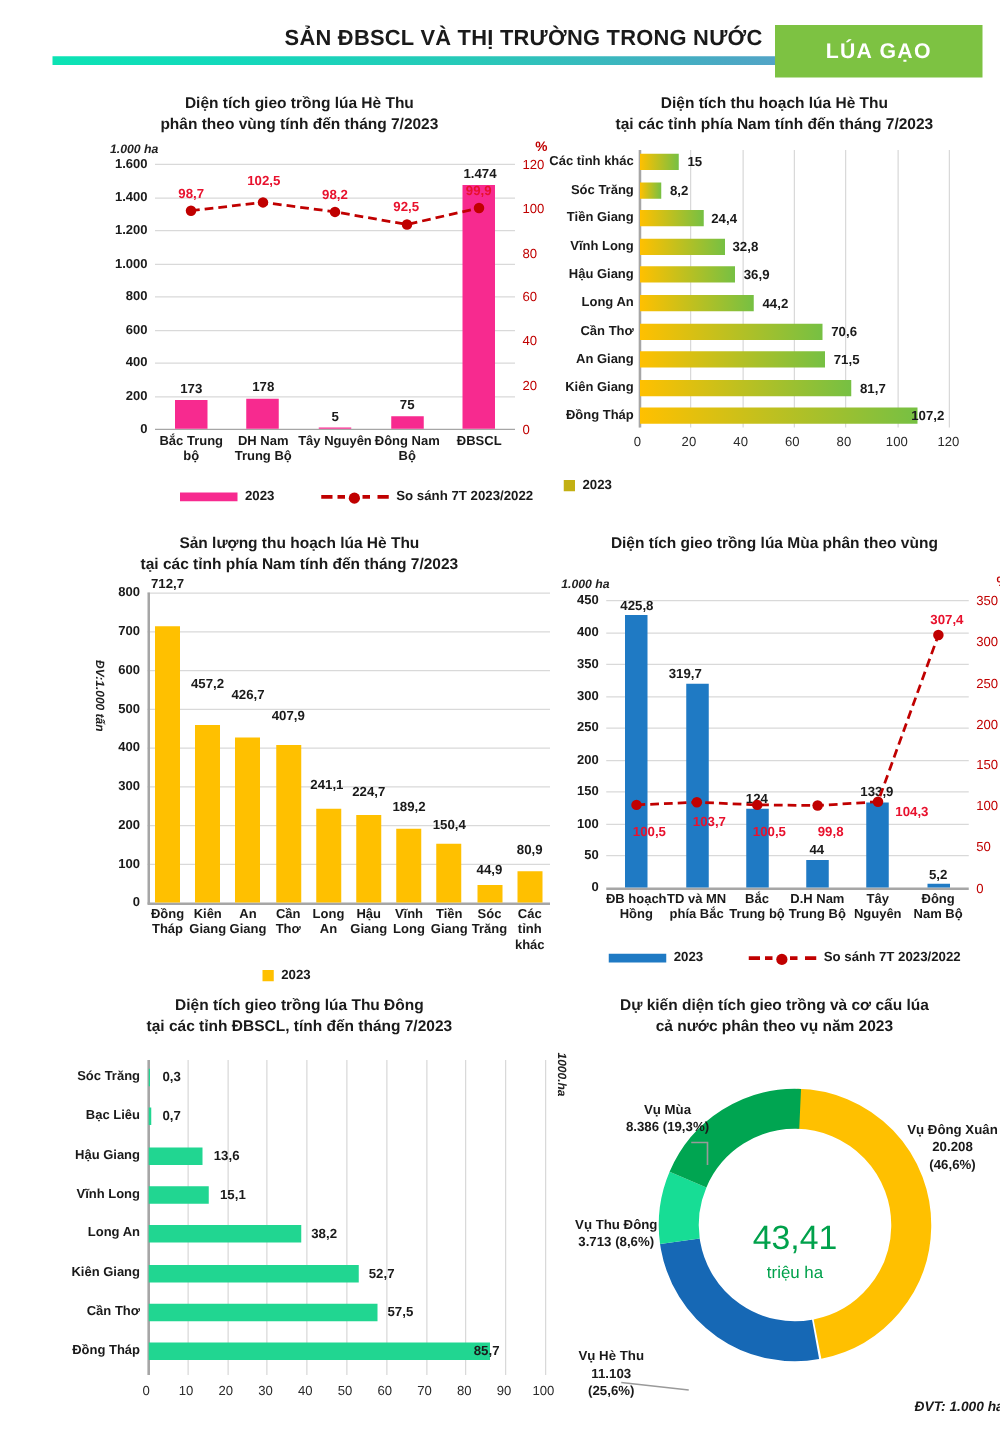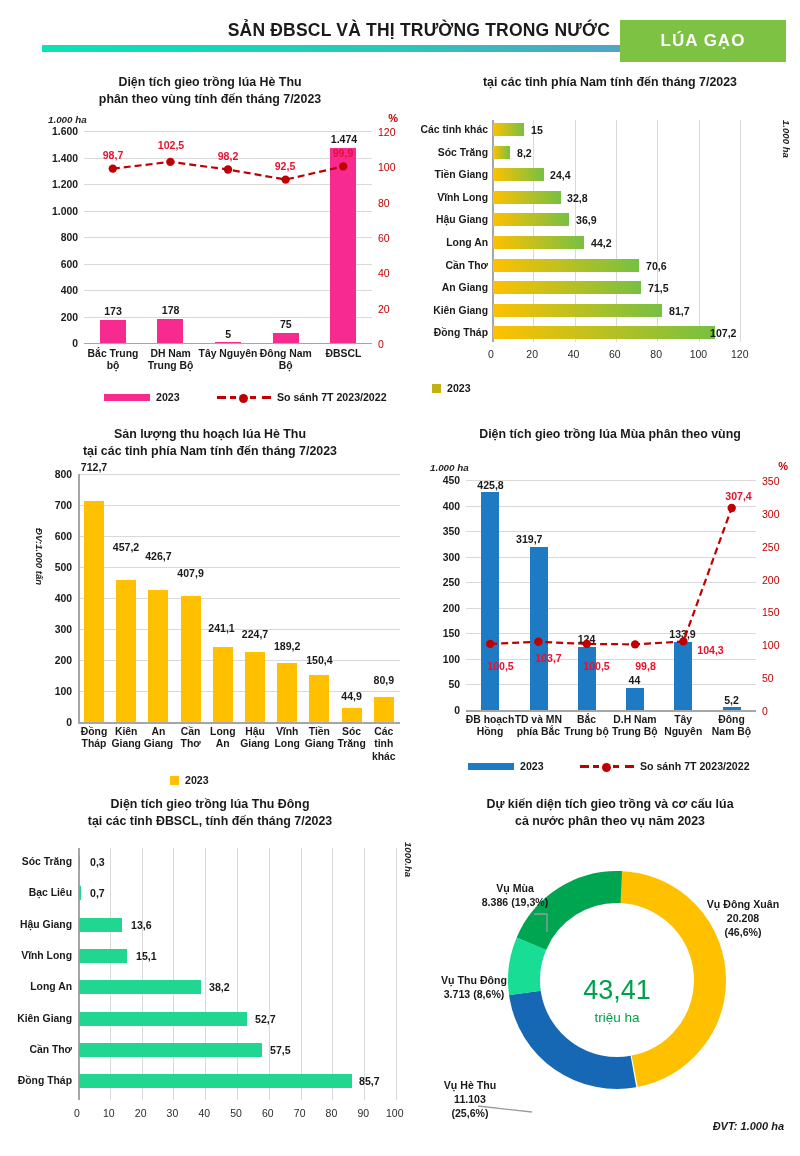--- a/index.html
+++ b/index.html
@@ -25,21 +25,21 @@
     background:linear-gradient(to right,#0ce3b4 0%,#12d9bb 22%,#28c9b8 55%,#4aa9c4 88%,#5aa0c9 100%);
   }
   .hdr-badge {
     position:absolute; right:14px; top:20px; width:166px; height:42px;
     background:#7dc242; display:flex; align-items:center; justify-content:center;
     color:#ffffff; font-size:17px; font-weight:700; letter-spacing:1px;
   }
 
   
   .grid { position:absolute; top:68px; left:0; width:800px; }
-  .row { display:flex; }
+  .row { display:flex;padding-left:40px; }
   .panel { position:relative; }
 
   .ctitle {
     text-align:center; font-size:12.4px; font-weight:700; line-height:1.35;
     color:#1a1a1a; padding-top:6px;
   }
 
   .plot { position:relative; }
 
   
@@ -183,20 +183,21 @@
               <i style="left:45px;width:9px"></i>
               <b></b>
           </span>
           <span>So sánh 7T 2023/2022</span>
         </div>
       </div>
     </div>
 
     <div class="panel" style="width:380px;height:352px">
       <div class="ctitle">
+        <div>Diện tích thu hoạch lúa Hè Thu</div>
         <div>tại các tỉnh phía Nam tính đến tháng 7/2023</div>
       </div>
       <div class="plot" style="position:absolute;left:0;top:46px;width:380px;height:306px">
         <div class="vunit" style="right:8px;top:6px">1.000 ha</div>
 
         <div class="vline" style="left:72px;top:6px;height:222px"></div>
         <div class="vline" style="left:113.3px;top:6px;height:222px"></div>
         <div class="vline" style="left:154.7px;top:6px;height:222px"></div>
         <div class="vline" style="left:196px;top:6px;height:222px"></div>
         <div class="vline" style="left:237.3px;top:6px;height:222px"></div>
@@ -519,21 +520,21 @@
 
         <div class="hbar" style="left:79px;top:175.5px;width:167.6px;height:14px;background:#21d691"></div>
         <div class="dlabel" style="left:255px;top:176.5px">52,7</div>
         <div class="ylab" style="left:2px;top:176.5px;width:70px">Kiên Giang</div>
 
         <div class="hbar" style="left:79px;top:206.8px;width:182.9px;height:14px;background:#21d691"></div>
         <div class="dlabel" style="left:270px;top:207.8px">57,5</div>
         <div class="ylab" style="left:2px;top:207.8px;width:70px">Cần Thơ</div>
 
         <div class="hbar" style="left:79px;top:238.1px;width:272.5px;height:14px;background:#21d691"></div>
-        <div class="dlabel" style="left:359px;top:239.1px">85,7</div>
+        <div class="dlabel" style="left:339px;top:239.1px">85,7</div>
         <div class="ylab" style="left:2px;top:239.1px;width:70px">Đồng Tháp</div>
 
         <div class="tick" style="left:74px;top:271px">0</div>
         <div class="tick" style="left:103px;top:271px">10</div>
         <div class="tick" style="left:134.8px;top:271px">20</div>
         <div class="tick" style="left:166.6px;top:271px">30</div>
         <div class="tick" style="left:198.4px;top:271px">40</div>
         <div class="tick" style="left:230.2px;top:271px">50</div>
         <div class="tick" style="left:262px;top:271px">60</div>
         <div class="tick" style="left:293.8px;top:271px">70</div>

